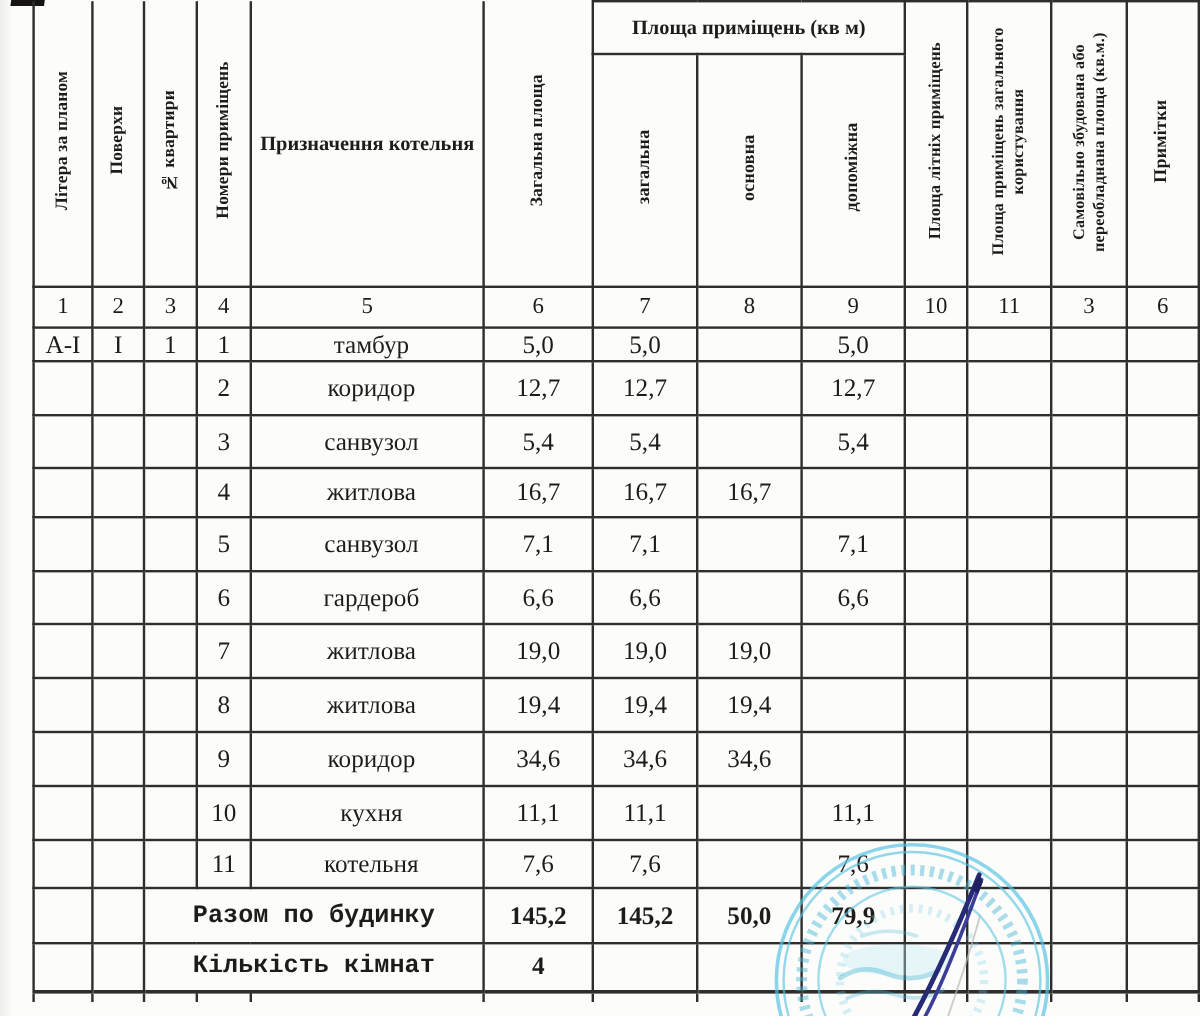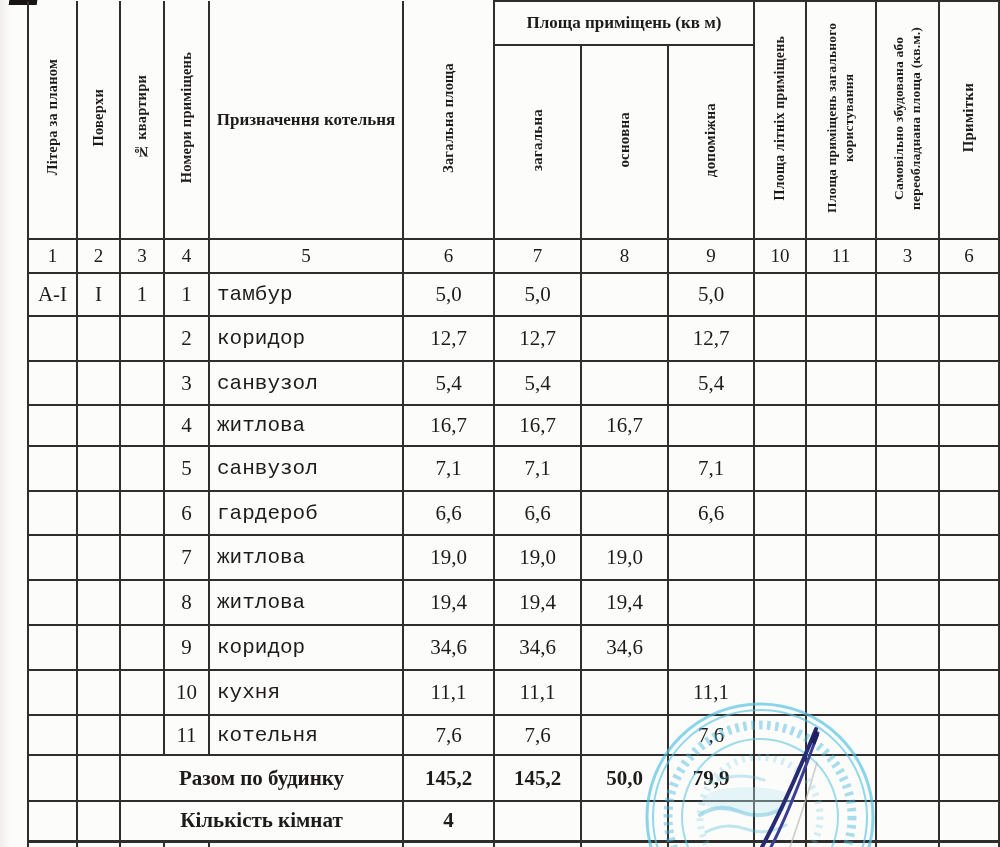--- a/index.html
+++ b/index.html
@@ -16,23 +16,23 @@
   tbody td{vertical-align:middle;}
   .vt{display:inline-block;writing-mode:vertical-rl;transform:rotate(180deg);
       max-height:226px;line-height:1.18;font-size:14.5px;letter-spacing:.2px;white-space:normal;}
   .vt2{font-size:13.5px;line-height:1.25;}
   .vts{font-size:15px;}
   .h-group{font-size:17px;}
   .h-purpose{font-size:17px;}
   .numrow td{height:32px;text-align:center;font-size:19px;}
   .r td{font-size:21px;}
   .c{text-align:center;}
-  .n{text-align:left;padding-left:7px;font-family:Liberation Mono, monospace;}
+  .n{text-align:center;padding-left:7px;}
   .tot td{font-weight:bold;font-size:21px;text-align:center;}
-  .tot .lbl{}
+  .tot .lbl{font-family:Liberation Mono, monospace;}
   .botline td{border-bottom-width:3px;}
   .cut td{border-top:none;border-bottom:none;height:7px;}
   
   .blot{position:absolute;left:9px;top:0;width:28px;height:5px;background:#161514;transform:skewX(-8deg);}
   svg.overlay{position:absolute;left:0;top:0;pointer-events:none;}
   .soft{filter:blur(.2px);}
 </style>
 </head>
 <body>
 
@@ -85,21 +85,21 @@
         <td>6</td>
         <td>7</td>
         <td>8</td>
         <td>9</td>
         <td>10</td>
         <td>11</td>
         <td>3</td>
         <td>6</td>
       </tr>
 
-      <tr class="r" style="height:43px">
+      <tr class="r" style="height:28px">
         <td class="c">А-І</td>
         <td class="c">І</td>
         <td class="c">1</td>
         <td class="c">1</td>
         <td class="n">тамбур</td>
         <td class="c">5,0</td>
         <td class="c">5,0</td>
         <td class="c"></td>
         <td class="c">5,0</td>
         <td></td>

